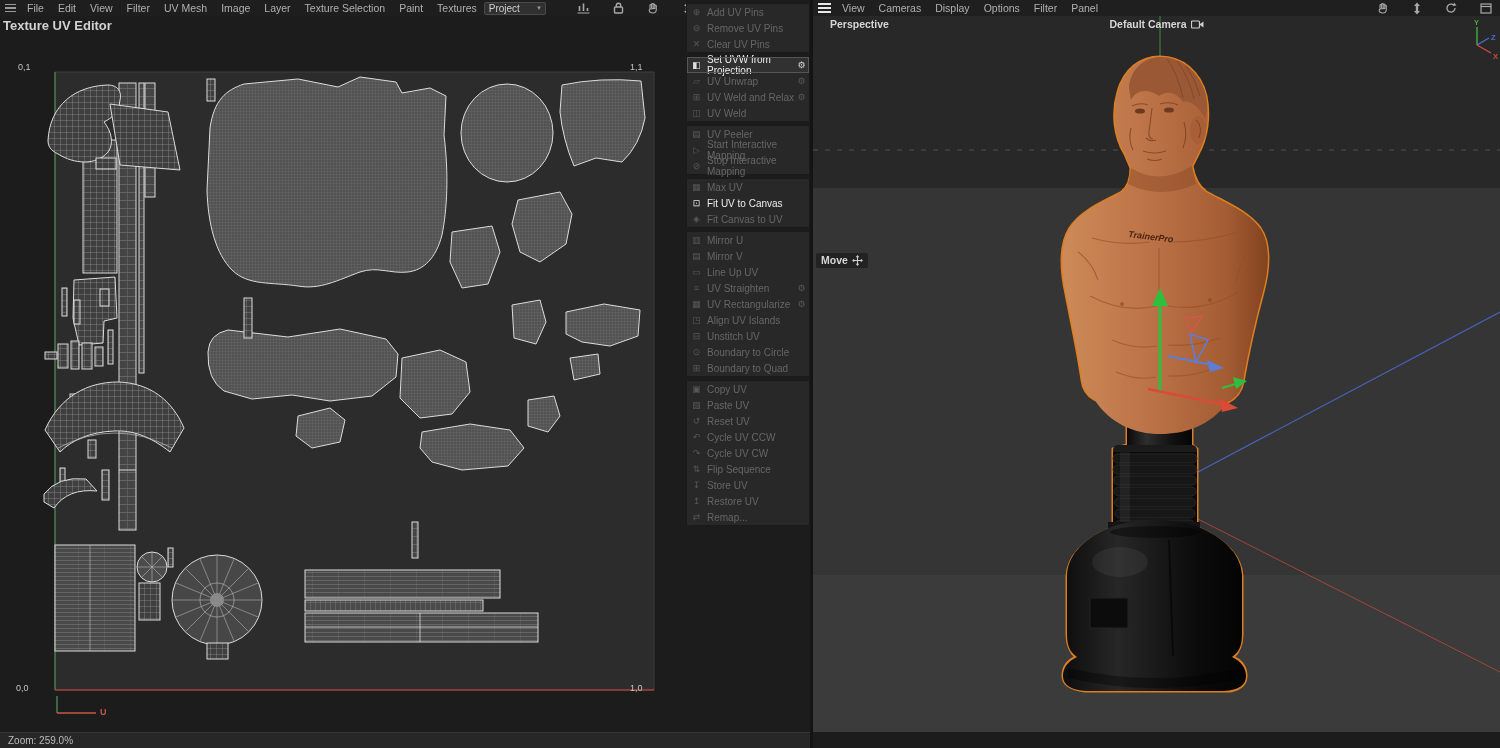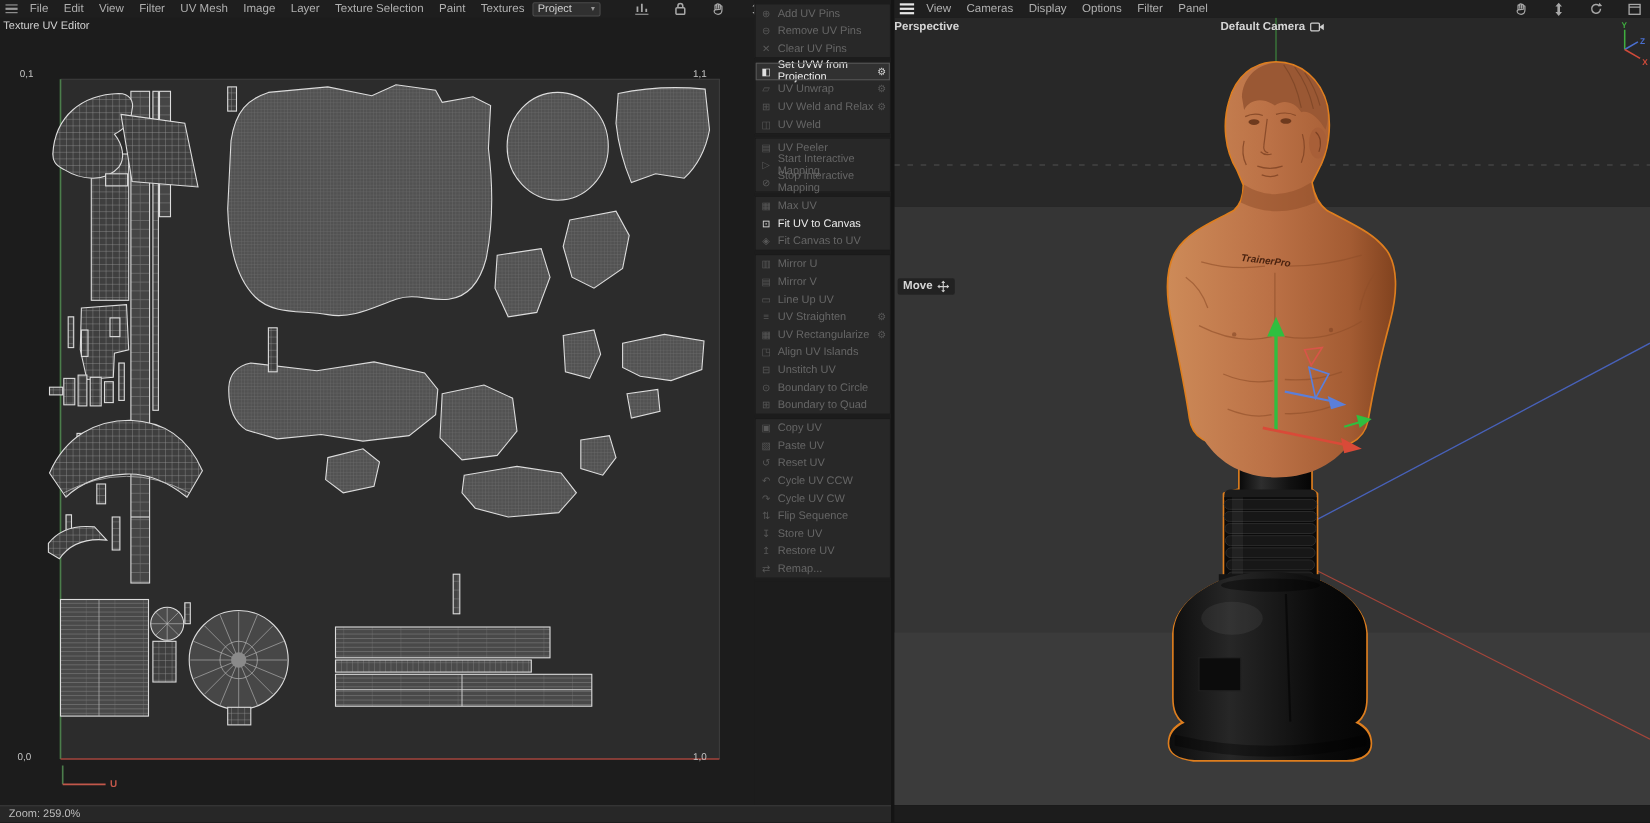--- a/index.html
+++ b/index.html
@@ -14,21 +14,21 @@
   .burger i{display:block;width:11px;height:1.5px;background:#9a9a9a;}
   .burger.bold i{width:13px;height:2px;background:#e8e8e8;}
   .tb-icons{display:flex;align-items:center;gap:23px;margin-left:auto;padding-right:8px;}
   .tb-icons svg{display:block;}
   .proj{display:inline-flex;align-items:center;justify-content:space-between;width:62px;height:13px;
         background:#303030;border:1px solid #4a4a4a;border-radius:2px;padding:0 4px;color:#cfcfcf;font-size:10px;margin-right:8px;}
   .proj .car{font-size:7px;color:#9a9a9a;}
   
   .left-pane{position:absolute;left:0;top:0;width:686px;height:748px;}
   .left-pane .menubar{left:0;width:686px;}
-  .editor-title{position:absolute;left:3px;top:18px;font-size:10px;font-weight:normal;color:#d2d2d2;}
+  .editor-title{position:absolute;left:3px;top:18px;font-size:13px;font-weight:bold;color:#d2d2d2;}
   .uv-viewport{position:absolute;left:0;top:30px;width:686px;height:702px;background:#1c1c1c;padding-left:40px;}
   .uv-viewport svg{position:absolute;left:0;top:0;}
   .corner{position:absolute;font-size:9px;color:#c4c4c4;}
   .u-axis-label{position:absolute;font-size:9px;color:#c2574a;font-weight:bold;}
   
   .statusbar{position:absolute;top:732px;height:16px;background:#272727;border-top:1px solid #383838;
              font-size:10px;color:#bdbdbd;display:flex;align-items:center;padding:0 8px;}
   .statusbar.left{left:0;width:810px;}
   .statusbar.right{left:813px;width:687px;justify-content:space-between;}
   
@@ -42,21 +42,21 @@
   .row.on{color:#ececec;}
   .row.on .ric{color:#e0e0e0;}
   .row.on .rgear{color:#d8d8d8;}
   .row.sel{background:#313131;outline:1px solid #565656;outline-offset:-1px;}
   .divider{position:absolute;left:810px;top:0;width:3px;height:748px;background:#141414;}
   
   .right-pane{position:absolute;left:813px;top:0;width:687px;height:748px;}
   .right-pane .menubar{left:0;width:687px;background:#1f1f1f;}
   .vp3d{position:absolute;left:0;top:16px;width:687px;height:716px;overflow:hidden;}
   .vp-label{position:absolute;font-size:10.5px;font-weight:bold;color:#d6d6d6;}
-  .lbl-persp{left:0;top:2px;}
+  .lbl-persp{left:17px;top:2px;}
   .lbl-cam{left:50%;top:2px;transform:translateX(-50%);display:flex;align-items:center;gap:4px;}
   .lbl-move{left:3px;top:237px;display:flex;align-items:center;gap:4px;background:rgba(15,15,15,.5);
             padding:1px 5px 2px 5px;border-radius:2px;}
   .lbl-cam svg,.lbl-move svg{display:block;}
 </style>
 </head>
 <body>
 
 <div class="app">
 

